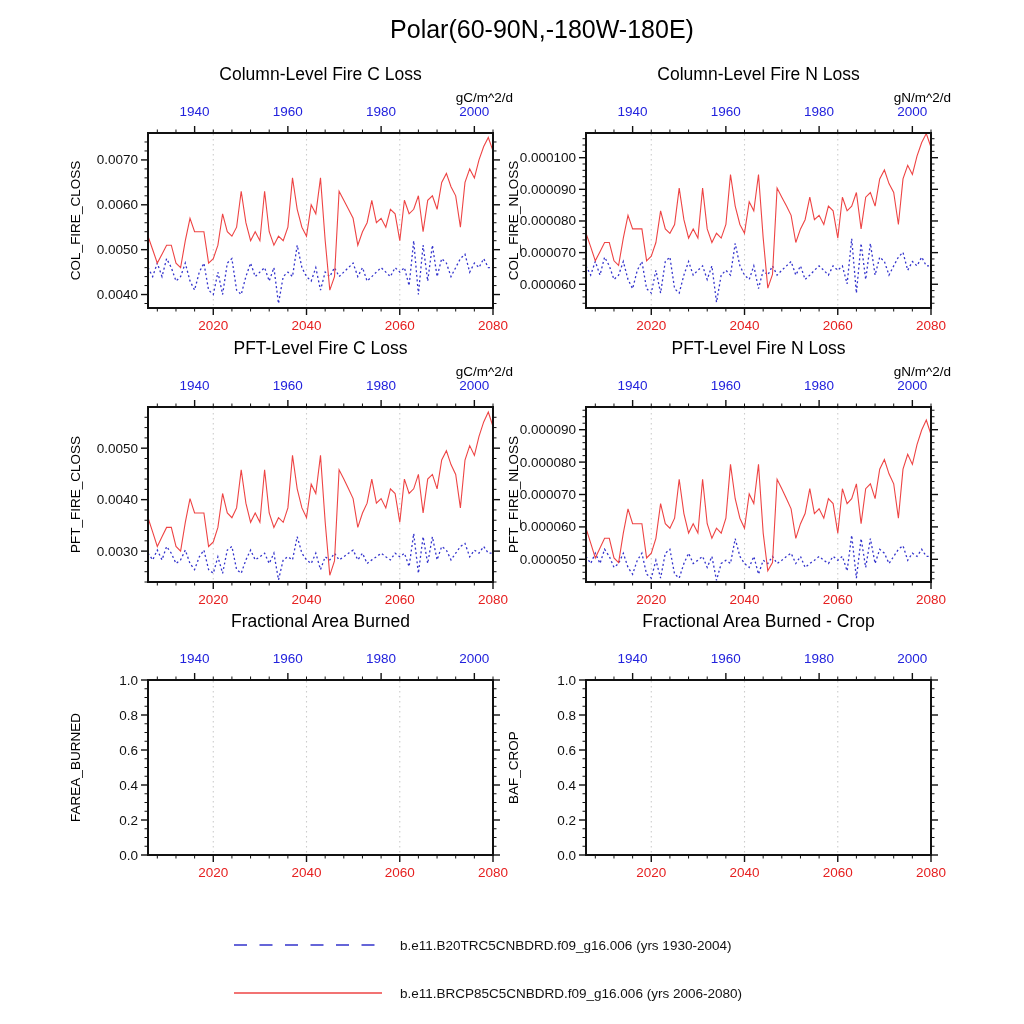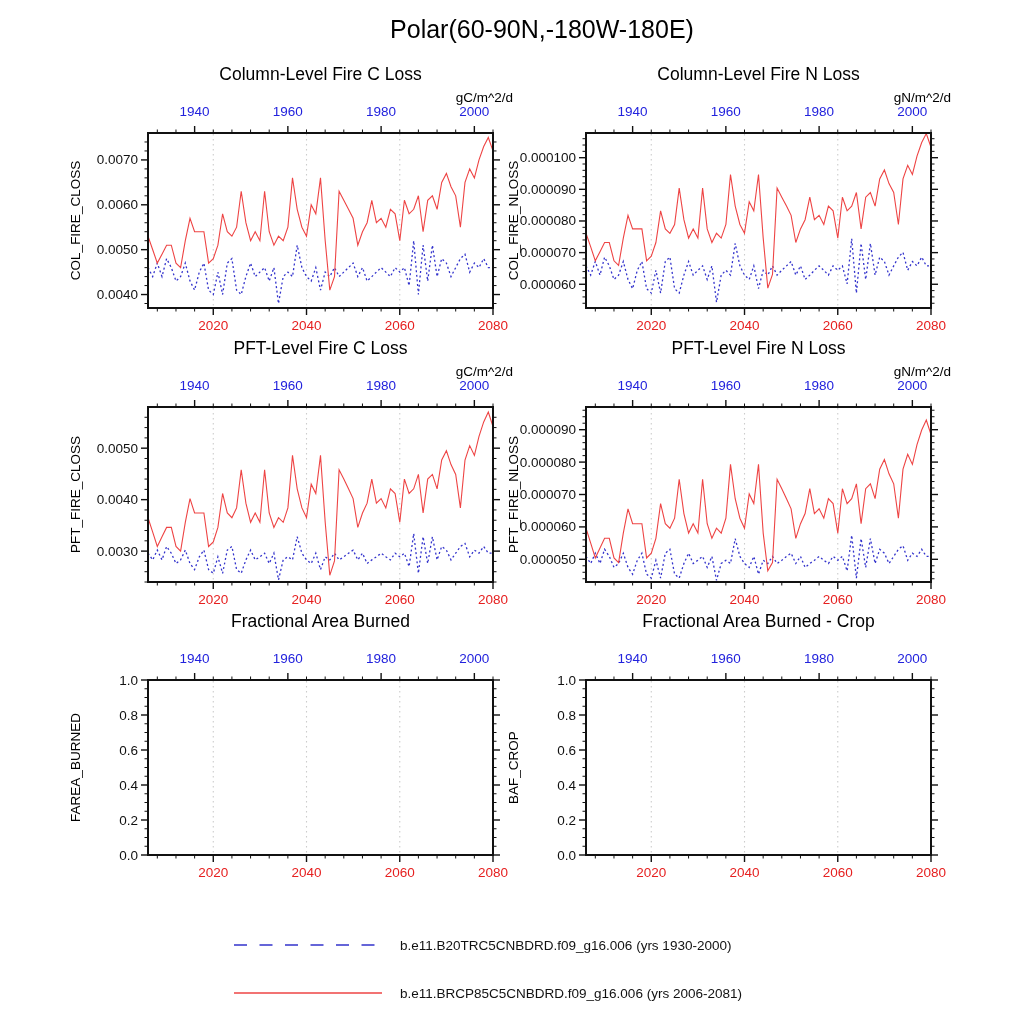--- a/index.html
+++ b/index.html
@@ -722,21 +722,21 @@
           </g>
           <text x="258.5" y="32" text-anchor="middle" font-size="17.5" fill="#000">Fractional Area Burned - Crop</text>
           <text x="18" y="172.5" text-anchor="middle" font-size="13.5" fill="#000" transform="rotate(-90 18 172.5)">BAF_CROP</text>
         </svg></figure>
     </div>
 
   <div class="legend-row" style="left:232px;top:938px;">
     <svg width="152" height="12">
       <line x1="2" y1="6" x2="150" y2="6" stroke-width="1.4" stroke-dasharray="13,12.5" stroke="#3333cc"></line>
     </svg>
-    <span class="legend-label">b.e11.B20TRC5CNBDRD.f09_g16.006 (yrs 1930-2000)</span>
+    <span class="legend-label">b.e11.B20TRC5CNBDRD.f09_g16.006 (yrs 1930-2004)</span>
   </div>
   <div class="legend-row" style="left:232px;top:986px;">
     <svg width="152" height="12">
       <line x1="2" y1="6" x2="150" y2="6" stroke-width="1.3" stroke="#ee4444"></line>
     </svg>
-    <span class="legend-label">b.e11.BRCP85C5CNBDRD.f09_g16.006 (yrs 2006-2081)</span>
+    <span class="legend-label">b.e11.BRCP85C5CNBDRD.f09_g16.006 (yrs 2006-2080)</span>
   </div>
 </div>
 
 </body></html>

